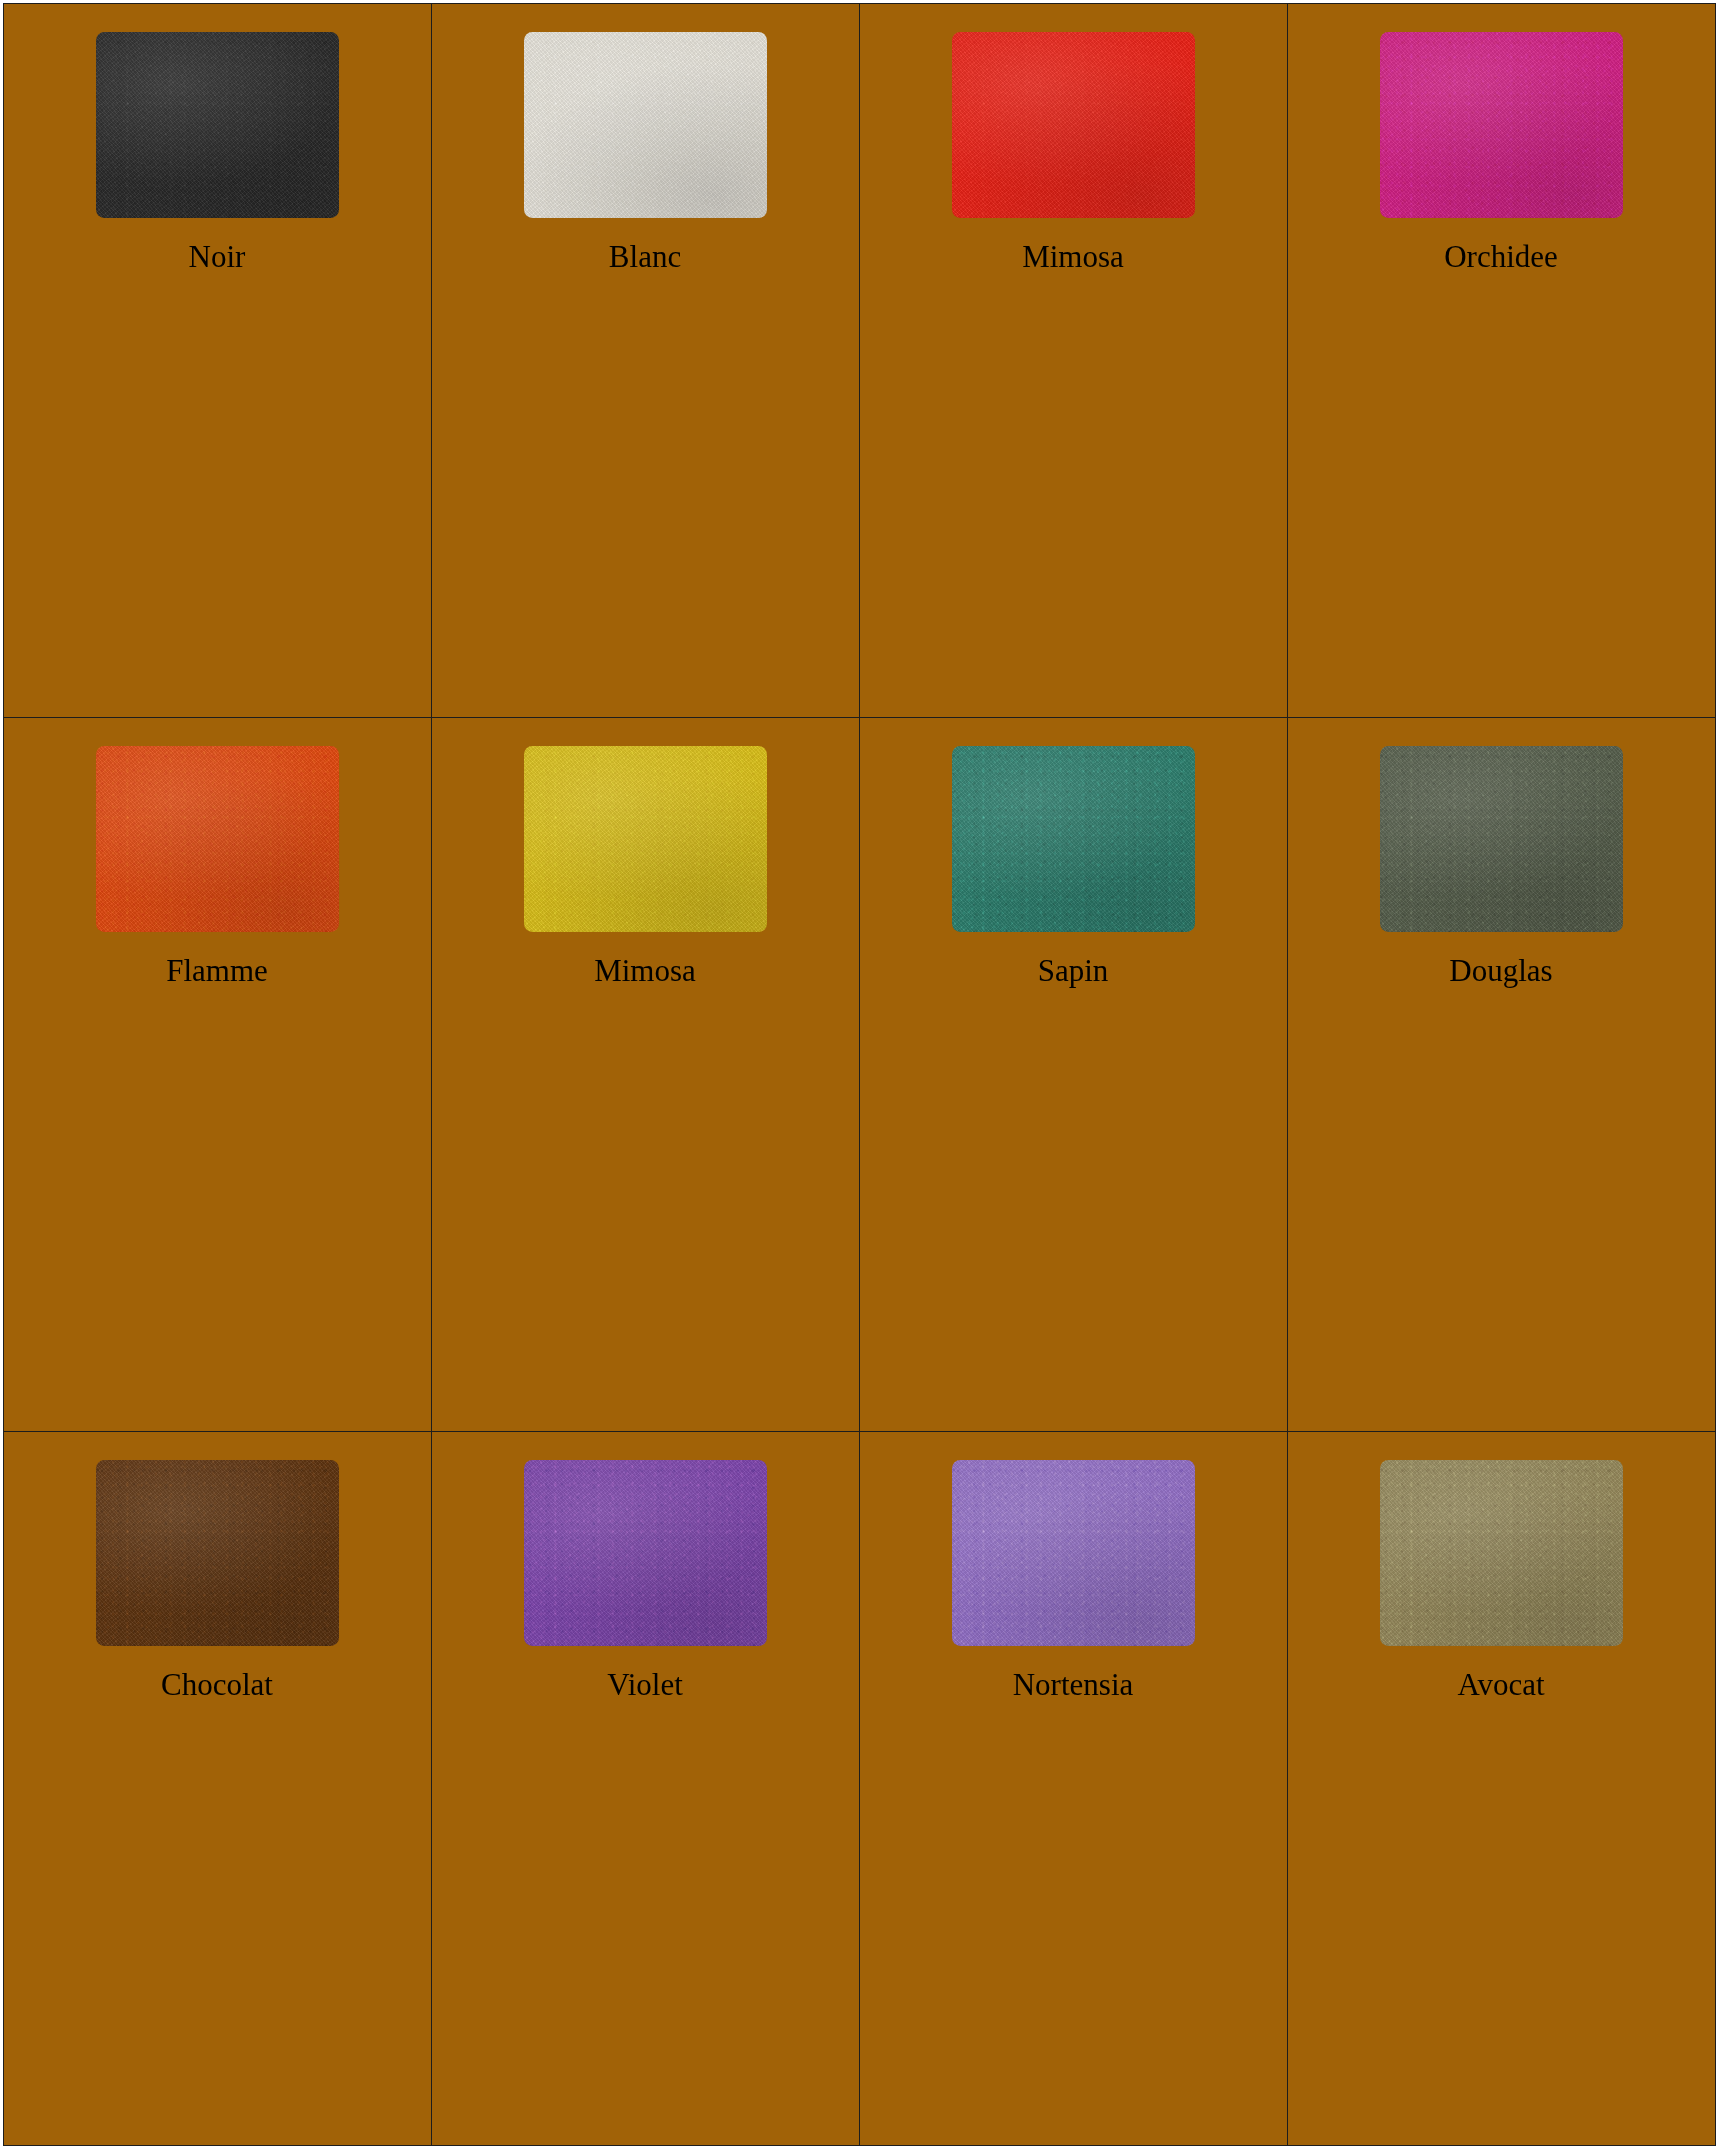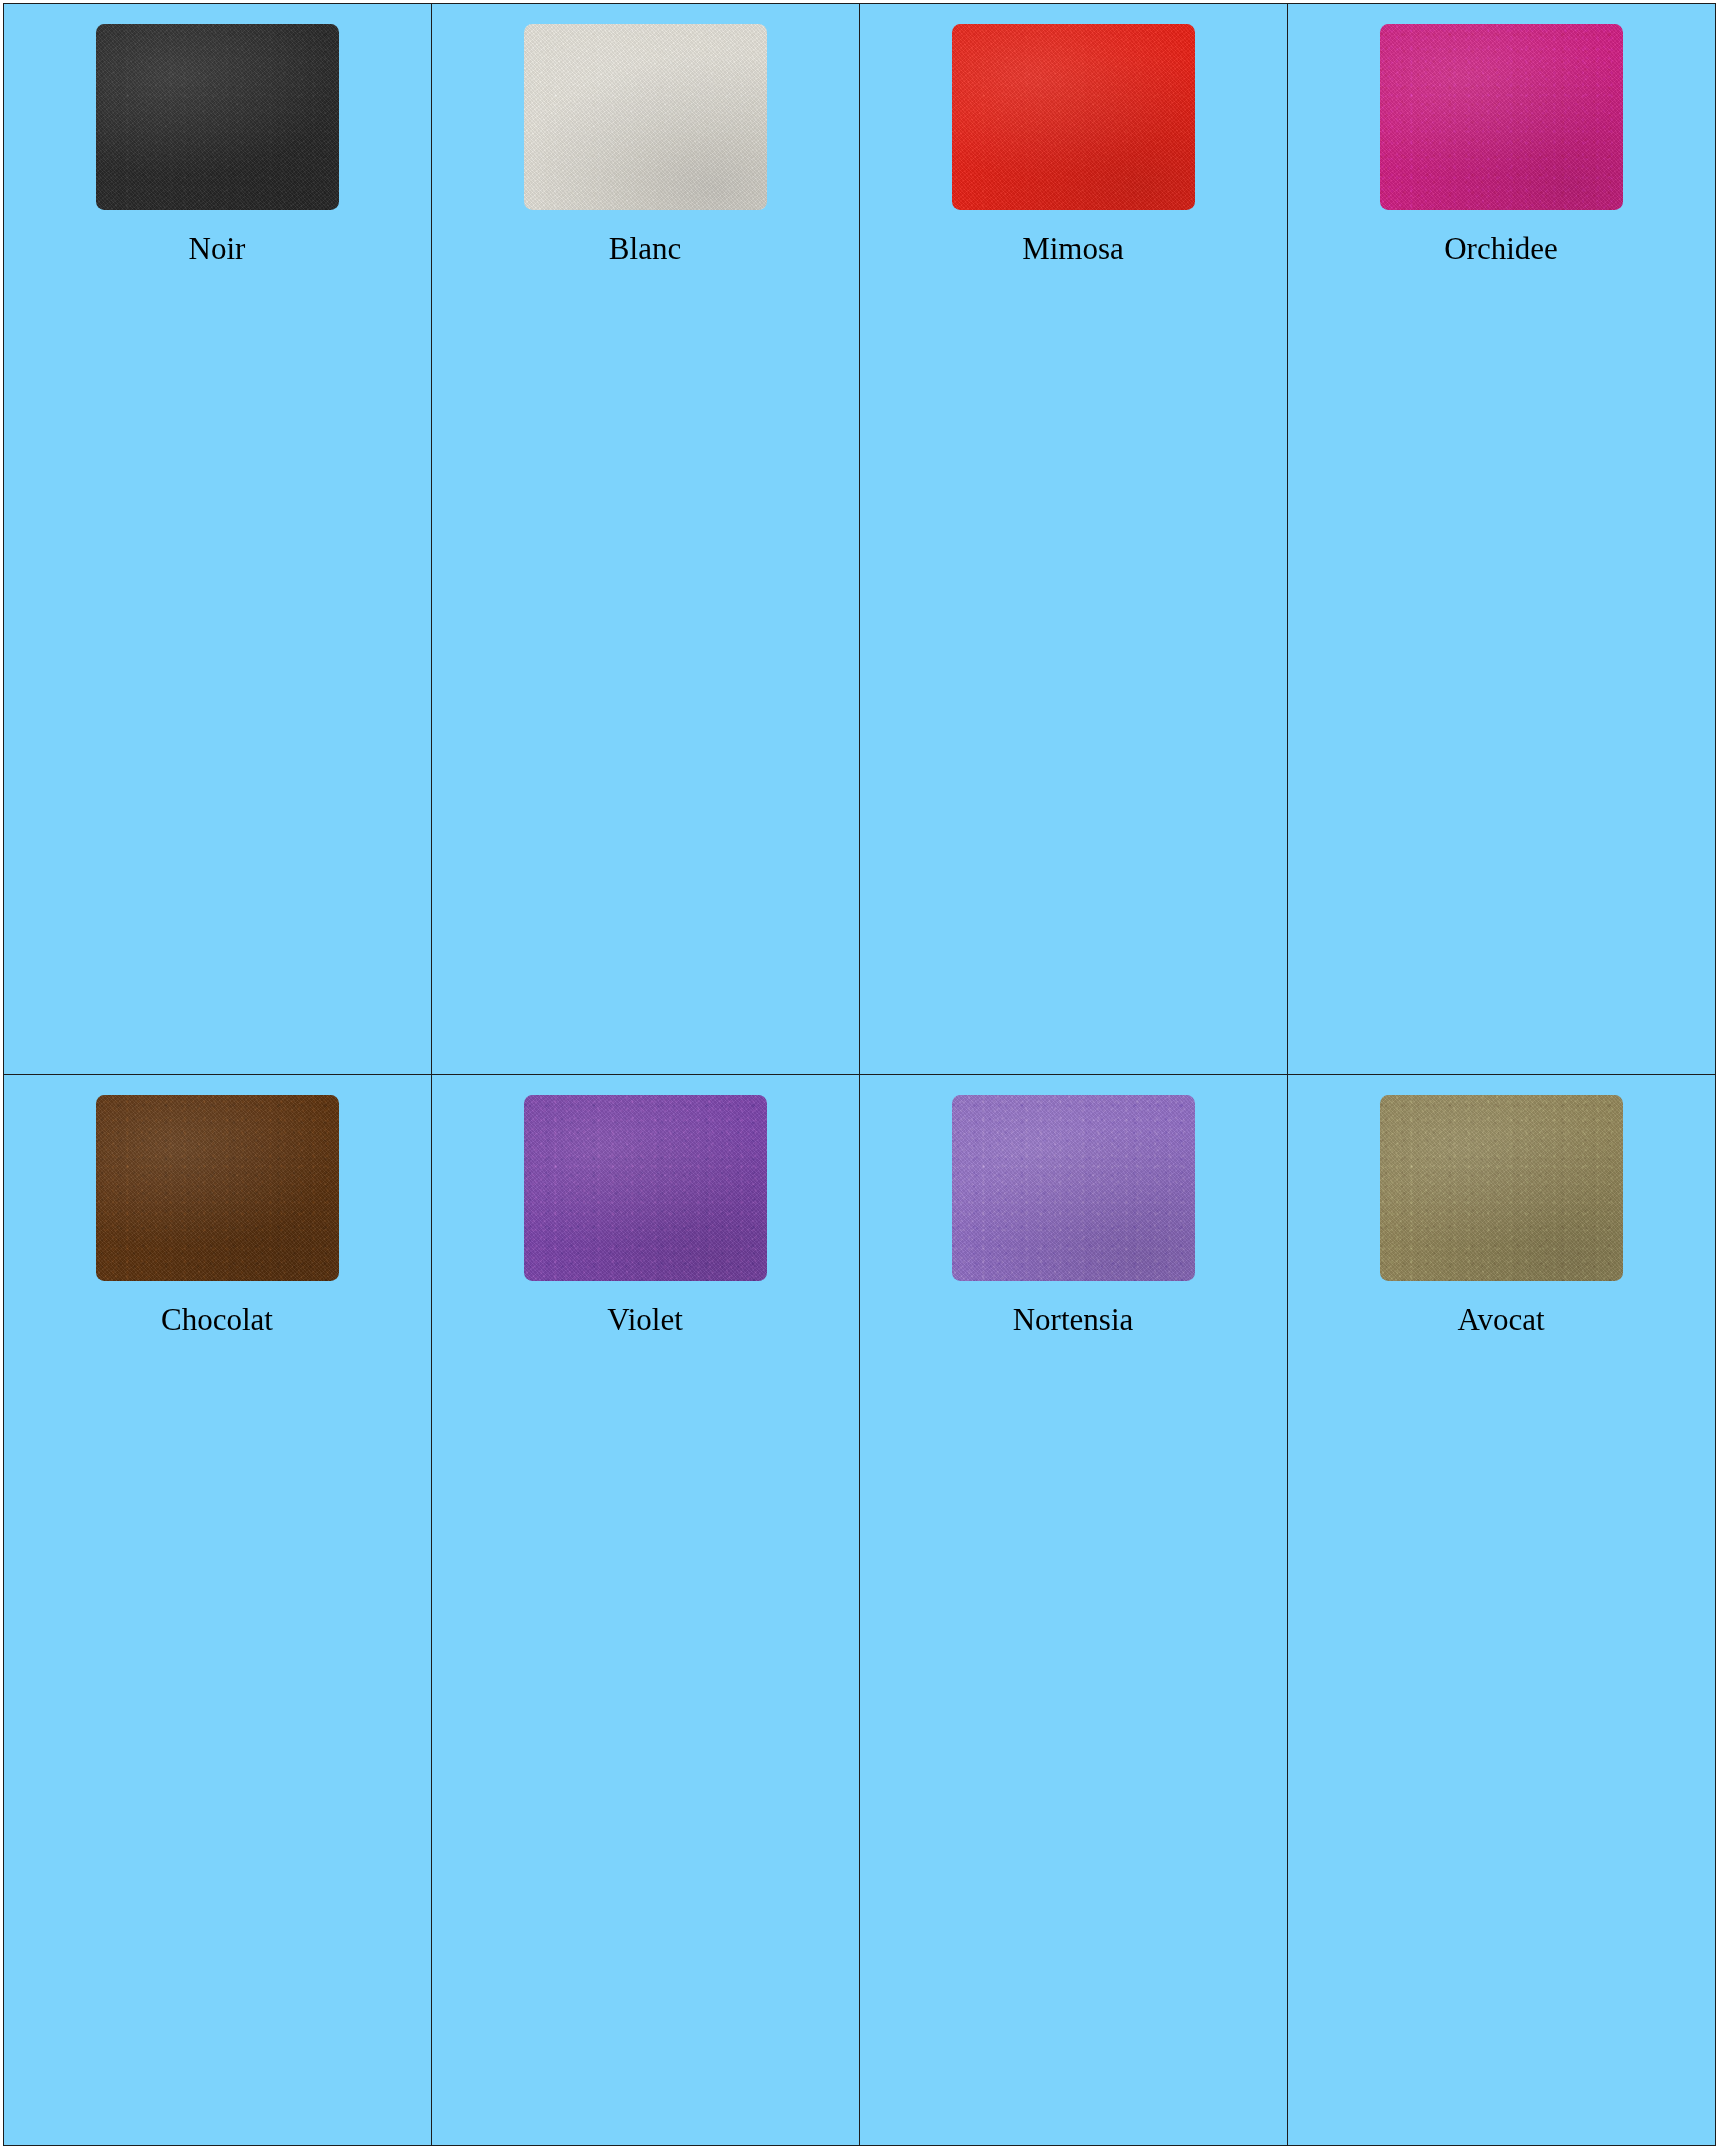--- a/index.html
+++ b/index.html
@@ -17,23 +17,23 @@
   .swatch-table {
     width: 1713px;
     height: 2143px;
     margin: 2.5px 0 0 2.5px;
     border-collapse: collapse;
     table-layout: fixed;
   }
 
   .swatch-table td {
     border: 1.7px solid #1d1d1d;
-    padding: 0;
+    padding: 8px;
     vertical-align: top;
-    background: #7dd3fc;
+    background: #a16207;
     margin-left: 15px;
   }
 
   .cell-inner {
     display: flex;
     flex-direction: column;
     align-items: center;
     justify-content: flex-start;
     height: 100%;
     box-sizing: border-box;
@@ -116,20 +116,46 @@
         <td>
           <div class="cell-inner">
             <div class="swatch" style="background-color: rgb(212, 32, 134);"></div>
             <div class="swatch-label">Orchidee</div>
           </div>
         </td>
       </tr>
       <tr style="height: 429px;">
         <td>
           <div class="cell-inner">
+            <div class="swatch" style="background-color: rgb(228, 74, 16);"></div>
+            <div class="swatch-label">Flamme</div>
+          </div>
+        </td>
+        <td>
+          <div class="cell-inner">
+            <div class="swatch" style="background-color: rgb(220, 193, 26);"></div>
+            <div class="swatch-label">Mimosa</div>
+          </div>
+        </td>
+        <td>
+          <div class="cell-inner">
+            <div class="swatch" style="background-color: rgb(45, 127, 110);"></div>
+            <div class="swatch-label">Sapin</div>
+          </div>
+        </td>
+        <td>
+          <div class="cell-inner">
+            <div class="swatch" style="background-color: rgb(87, 96, 77);"></div>
+            <div class="swatch-label">Douglas</div>
+          </div>
+        </td>
+      </tr>
+      <tr style="height: 429px;">
+        <td>
+          <div class="cell-inner">
             <div class="swatch" style="background-color: rgb(95, 52, 16);"></div>
             <div class="swatch-label">Chocolat</div>
           </div>
         </td>
         <td>
           <div class="cell-inner">
             <div class="swatch" style="background-color: rgb(126, 70, 174);"></div>
             <div class="swatch-label">Violet</div>
           </div>
         </td>

